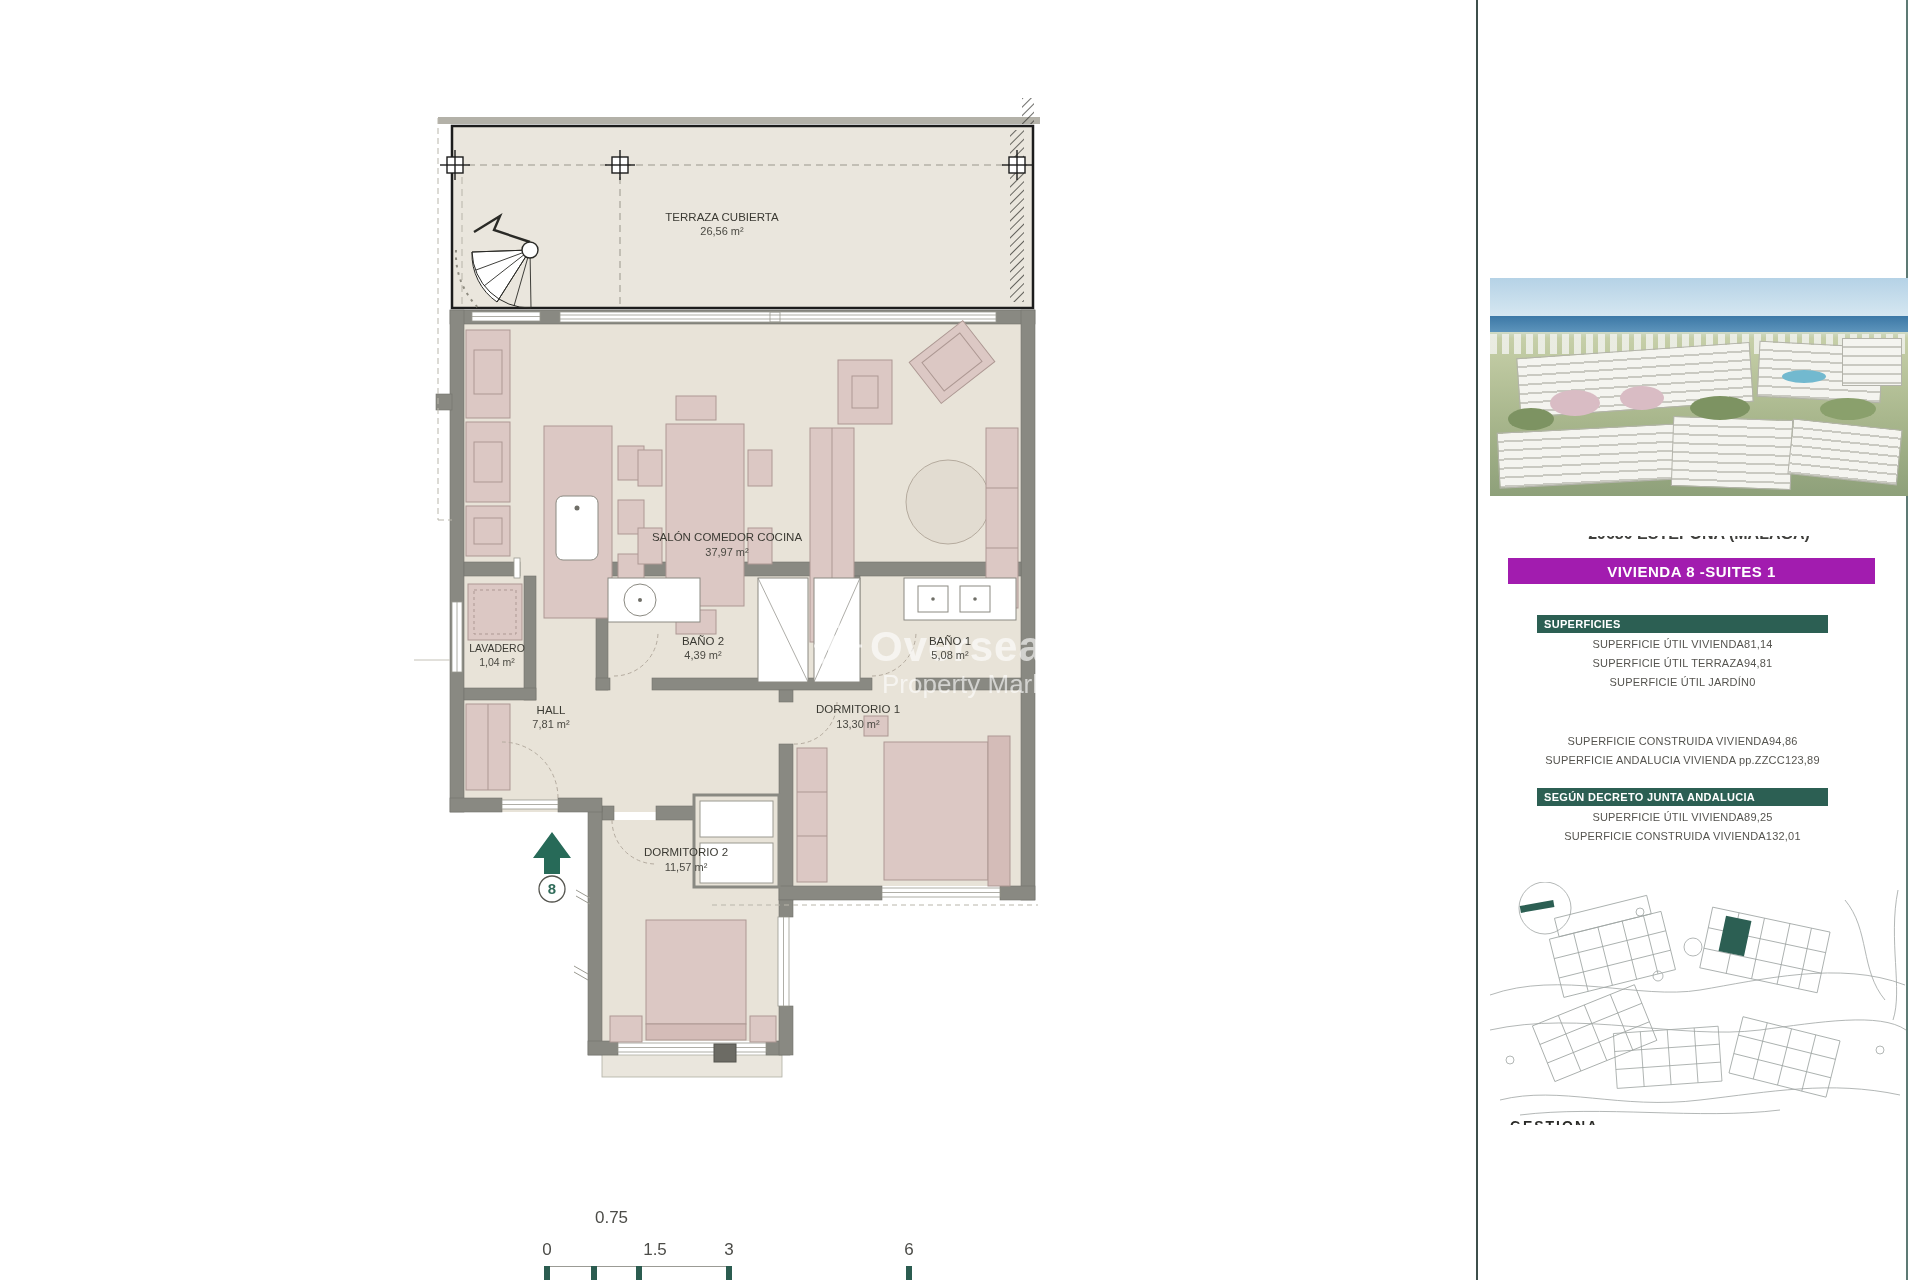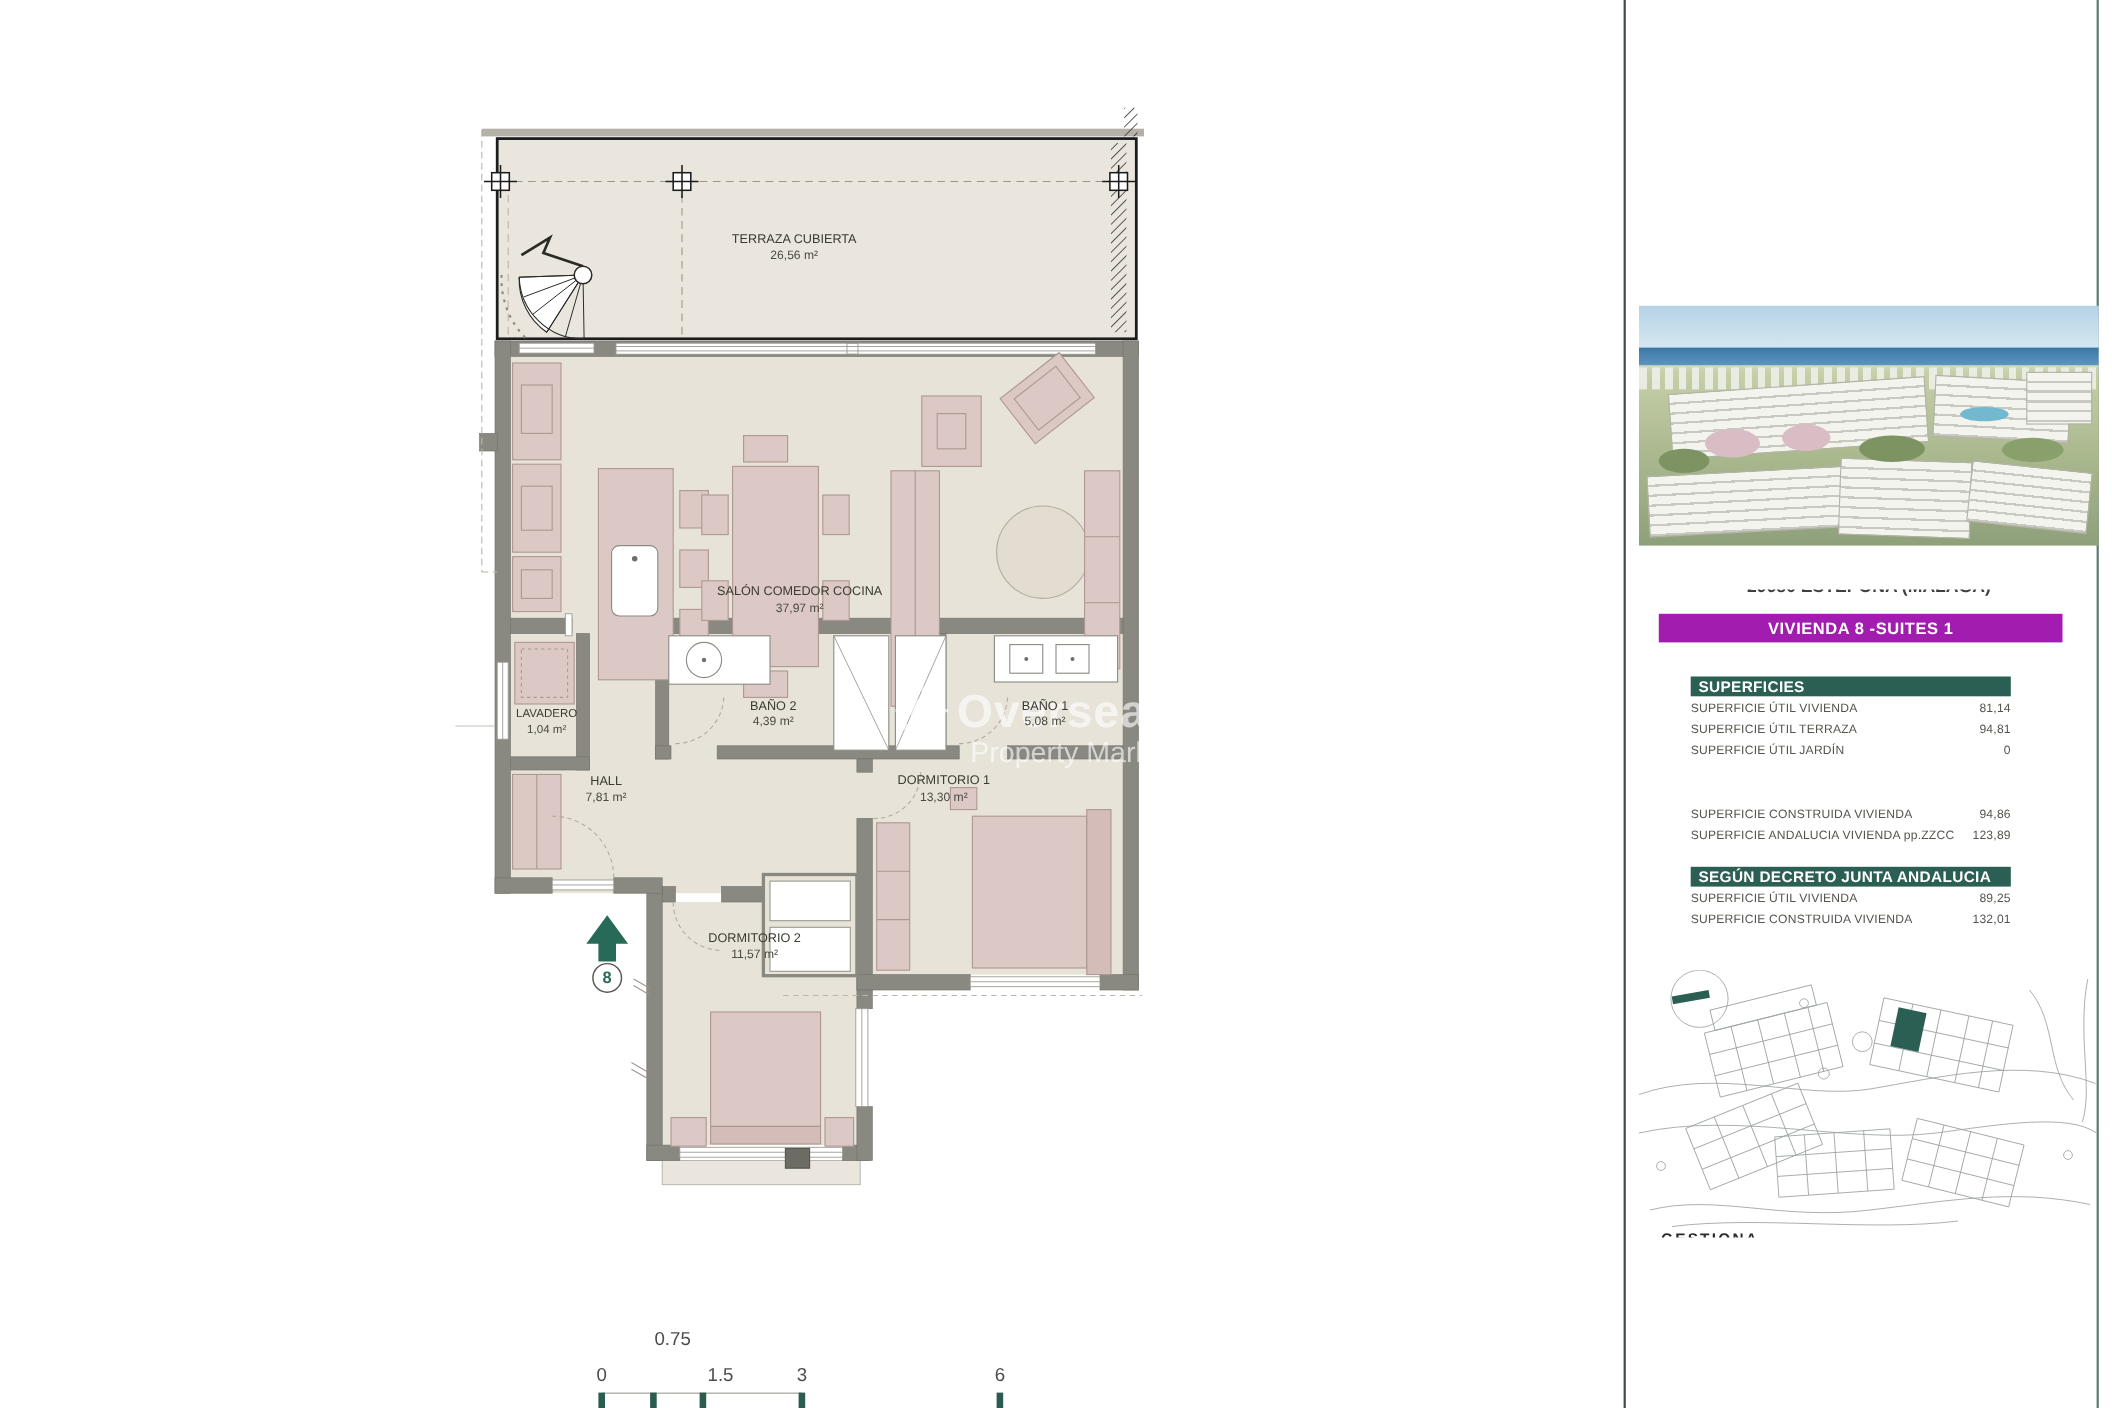--- a/index.html
+++ b/index.html
@@ -3,24 +3,24 @@
 <meta charset="utf-8">
 <style>
   html,body{margin:0;padding:0;background:#fff;}
   #page{position:relative;width:1920px;height:1280px;background:#ffffff;overflow:hidden;
         font-family:"Liberation Sans",sans-serif;}
   .abs{position:absolute;}
   
   .vline{position:absolute;top:0;bottom:0;width:2px;}
   .banner{position:absolute;background:#a21caf;color:#fff;font-weight:bold;
           display:flex;align-items:center;justify-content:center;letter-spacing:.5px;}
-  .tbl-h{position:absolute;background:#2c5f53;color:#fff;font-weight:bold;font-size:14px;
+  .tbl-h{position:absolute;background:#2c5f53;color:#fff;font-weight:bold;font-size:11px;
          display:flex;align-items:center;padding-left:7px;box-sizing:border-box;letter-spacing:.3px;}
   .tbl-r{position:absolute;width:291px;height:16px;font-size:11px;color:#55544f;
-         display:flex;justify-content:space-between;align-items:center;letter-spacing:.2px;}
+         display:flex;justify-content:center;align-items:center;letter-spacing:.2px;}
   .clip{overflow:hidden;position:absolute;}
   
   #photo{position:absolute;left:1490px;top:278px;width:418px;height:218px;overflow:hidden;
          background:linear-gradient(#b5d2e6 0px,#dcebf3 46px,#c6cfa8 60px,#a9b78d 140px,#8ea07a 218px);}
   .bld{position:absolute;border:1px solid #b3b3aa;
        background:repeating-linear-gradient(180deg,#f4f4ef 0 7px,#c9c9c1 7px 9px);}
   .blob{position:absolute;border-radius:50%;}
 </style>
 </head>
 <body>

